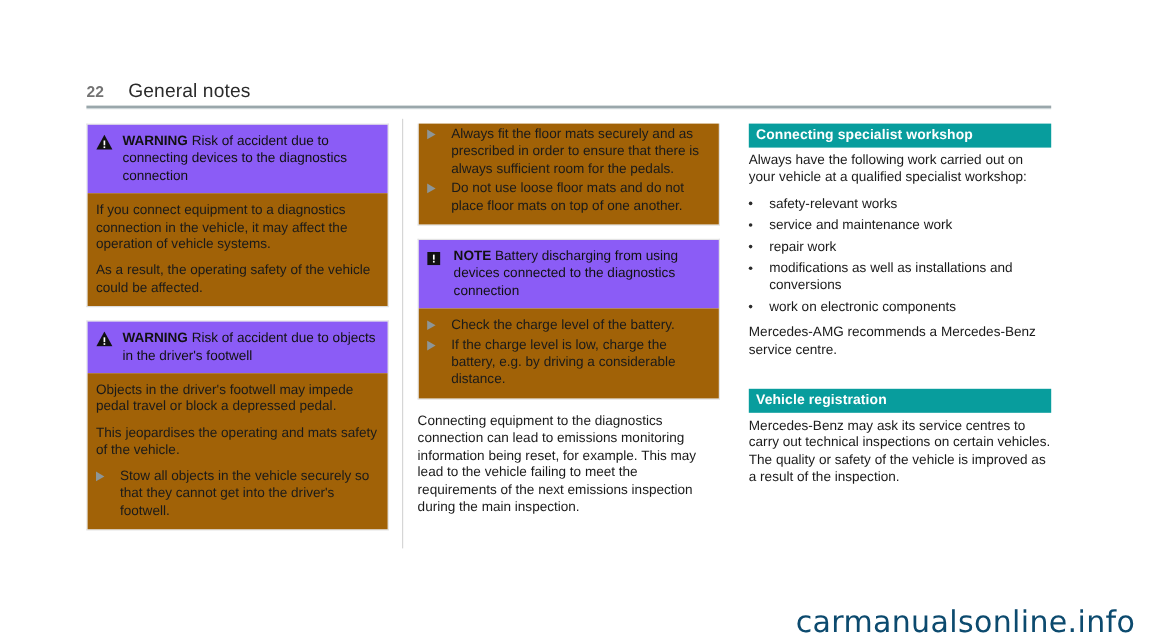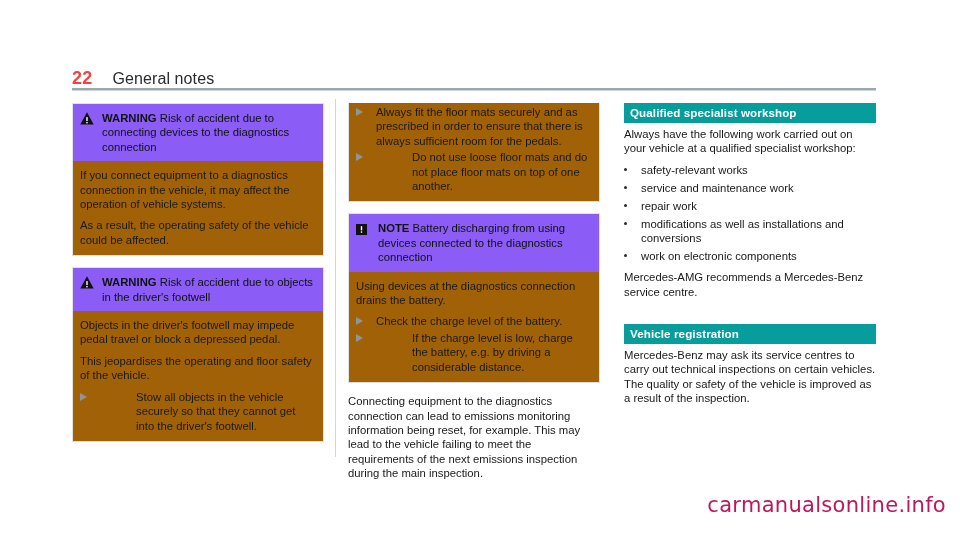--- a/index.html
+++ b/index.html
@@ -27,23 +27,23 @@
   .page-header {
     position: absolute;
     left: 72px;
     top: 68px;
     width: 804px;
     height: 20px;
     display: flex;
     align-items: baseline;
   }
   .page-number {
-    font-size: 18px;
+    font-size: 13px;
     font-weight: bold;
-    color: #ef4444;
+    color: #737373;
     letter-spacing: .2px;
   }
   .header-title {
     font-size: 16px;
     color: #2b2b2b;
     margin-left: 20px;
     letter-spacing: .1px;
   }
   .header-rule {
     position: absolute;
@@ -139,21 +139,21 @@
   
   .action-list {
     list-style: none;
     margin: 0;
     padding: 0;
   }
   .action-list li {
     display: flex;
     margin-bottom: 2px;
   }
-  .action-list li:last-child { margin-bottom: 0; gap: 36px; }
+  .action-list li:last-child { margin-bottom: 0; }
   .arrow-cell {
     width: 20px;
     flex: 0 0 20px;
     padding-top: 3px;
   }
   .arrow-glyph {
     display: block;
     width: 0; height: 0;
     border-top: 4.5px solid transparent;
     border-bottom: 4.5px solid transparent;
@@ -203,23 +203,23 @@
     background: #2a2a2a;
   }
   .bullet-text { flex: 1; }
 
   .spacer-lg { height: 15px; }
 
   
   .watermark {
     position: absolute;
     right: 14px;
-    bottom: 16px;
-    font-size: 21px;
-    color: #be185d;
+    bottom: 0;
+    font-size: 25px;
+    color: #0c4a6e;
     letter-spacing: .3px;
     font-family: "DejaVu Sans", sans-serif;
   }
 </style>
 </head>
 <body>
 
 <div class="page">
 
   <div class="page-header">
@@ -256,21 +256,21 @@
             <svg class="tri-icon" viewBox="0 0 14 13" aria-hidden="true">
               <path d="M7 0.3 L13.7 12.6 L0.3 12.6 Z" fill="#111111"></path>
               <rect x="6.3" y="5.1" width="1.4" height="4.0" fill="#ffffff"></rect>
               <rect x="6.3" y="10.0" width="1.4" height="1.4" fill="#ffffff"></rect>
             </svg>
           </span>
           <span class="head-text"><span class="head-label">WARNING</span> <span>Risk of accident due to objects in the driver's footwell</span></span>
         </div>
         <div class="box-body">
           <p class="para">Objects in the driver's footwell may impede pedal travel or block a depressed pedal.</p>
-          <p class="para">This jeopardises the operating and floor safety of the vehicle.</p>
+          <p class="para">This jeopardises the operating and mats safety of the vehicle.</p>
           <ul class="action-list">
             <li>
               <span class="arrow-cell">
                   <span class="arrow-glyph"></span>
                 </span>
               <span class="action-text">Stow all objects in the vehicle securely so that they cannot get into the driver's footwell.</span>
             </li>
           </ul>
         </div>
       </div>
@@ -307,21 +307,20 @@
           <span class="icon-cell">
             <svg class="note-icon" viewBox="0 0 11 11" aria-hidden="true">
               <rect x="0" y="0" width="11" height="11" fill="#111111"></rect>
               <rect x="4.8" y="2.2" width="1.4" height="4.2" fill="#ffffff"></rect>
               <rect x="4.8" y="7.3" width="1.4" height="1.5" fill="#ffffff"></rect>
             </svg>
           </span>
           <span class="head-text"><span class="head-label">NOTE</span> <span>Battery discharging from using devices connected to the diagnostics connection</span></span>
         </div>
         <div class="box-body">
-          <p class="para">Using devices at the diagnostics connection drains the battery.</p>
           <ul class="action-list">
             <li>
               <span class="arrow-cell">
                   <span class="arrow-glyph"></span>
                 </span>
               <span class="action-text">Check the charge level of the battery.</span>
             </li>
             <li>
               <span class="arrow-cell">
                   <span class="arrow-glyph"></span>
@@ -336,21 +335,21 @@
 
     </div>
 
     <div class="col-gap">
       <div class="col-rule" style="background:transparent;"></div>
     </div>
 
     <div class="col col-3">
 
       <div class="col-block">
-        <div class="teal-head">Qualified specialist workshop</div>
+        <div class="teal-head">Connecting specialist workshop</div>
         <p class="para">Always have the following work carried out on your vehicle at a qualified specialist workshop:</p>
         <ul class="bullet-list">
           <li>
             <span class="bullet-cell">
                 <span class="bullet-dot"></span>
               </span>
             <span class="bullet-text">safety-relevant works</span>
           </li>
           <li>
             <span class="bullet-cell">

